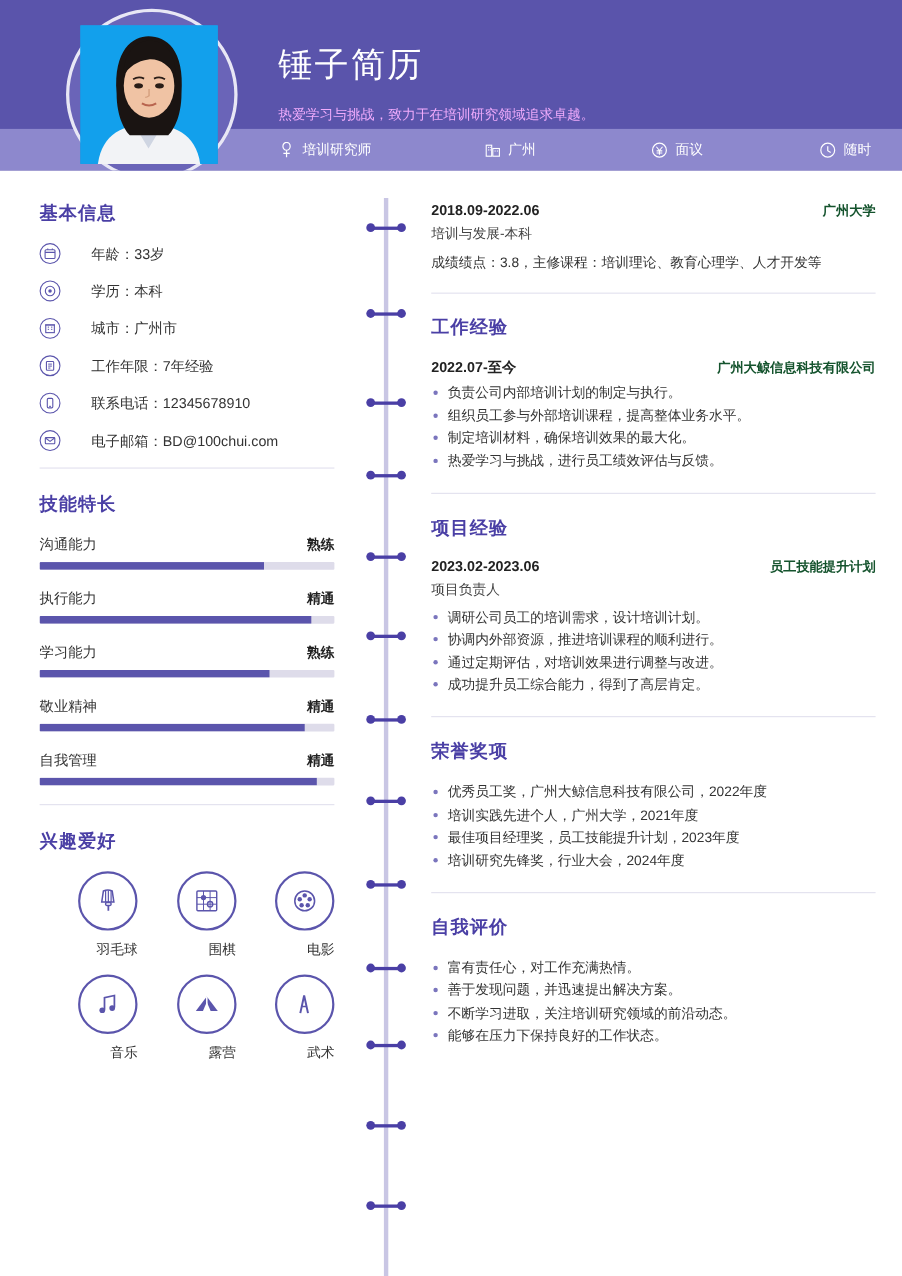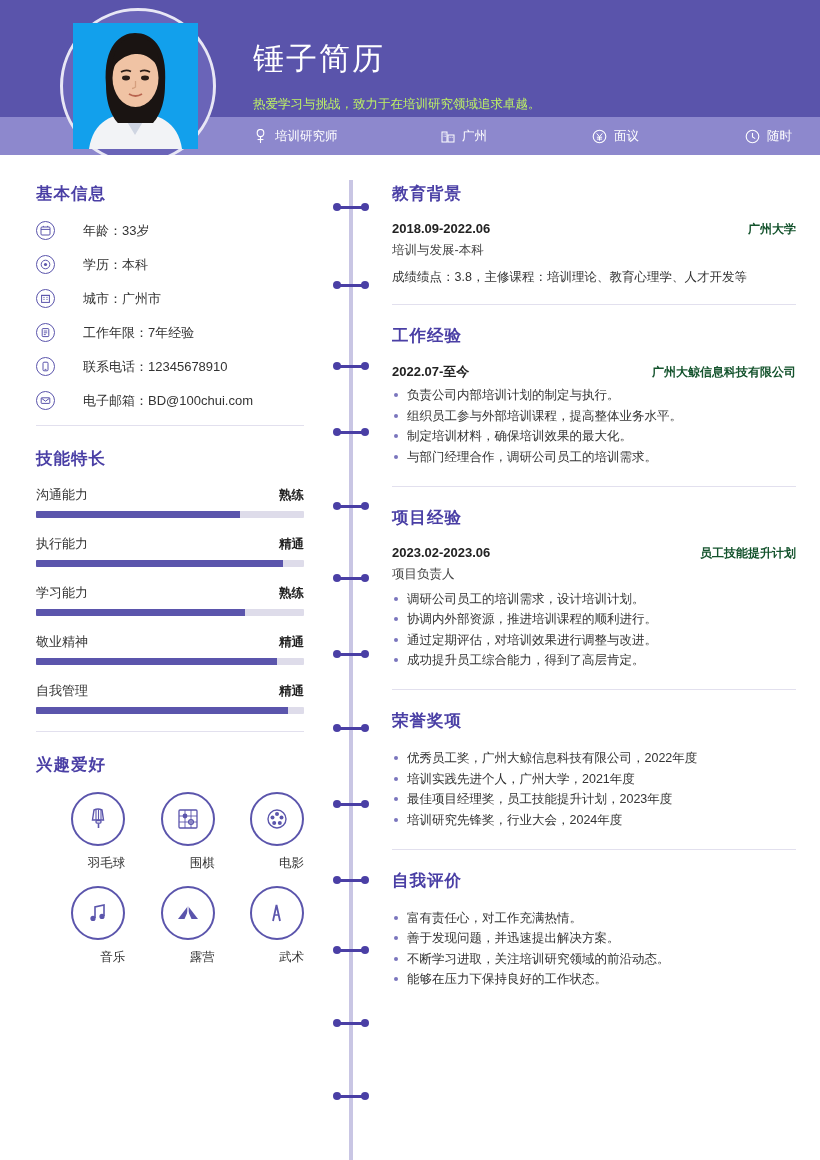--- a/index.html
+++ b/index.html
@@ -55,21 +55,21 @@
     z-index: 2;
   }
   .header-name {
     font-size: 31px;
     color: #ffffff;
     letter-spacing: 2px;
     margin-bottom: 16px;
   }
   .header-tagline {
     font-size: 12.5px;
-    color: #bef264;
+    color: #f0abfc;
   }
   .meta-item {
     display: flex;
     align-items: center;
     gap: 7px;
     color: #ffffff;
     font-size: 12.5px;
     position: absolute;
     justify-content: flex-end;
   }
@@ -544,41 +544,40 @@
             </svg>
         </div>
         <div class="hobby-label">武术</div>
       </div>
     </div>
   </div>
 
   <div class="right-col">
 
     <div class="rsec">
-      <div class="sec-title rt">教育背景</div>
       <div class="rsec-head">
         <span class="rs-date">2018.09-2022.06</span>
         <span class="rs-org">广州大学</span>
       </div>
       <div class="rs-sub">培训与发展-本科</div>
       <div class="rs-note">成绩绩点：3.8，主修课程：培训理论、教育心理学、人才开发等</div>
     </div>
     <div class="rdivider"></div>
 
     <div class="rsec">
       <div class="sec-title rt">工作经验</div>
       <div class="rsec-head">
         <span class="rs-date">2022.07-至今</span>
         <span class="rs-org">广州大鲸信息科技有限公司</span>
       </div>
       <ul class="bullets">
         <li>负责公司内部培训计划的制定与执行。</li>
         <li>组织员工参与外部培训课程，提高整体业务水平。</li>
         <li>制定培训材料，确保培训效果的最大化。</li>
-        <li>与部门经理合作，调研公司员工的培训需求。</li>
+        <li>热爱学习与挑战，进行员工绩效评估与反馈。</li>
       </ul>
     </div>
     <div class="rdivider"></div>
 
     <div class="rsec">
       <div class="sec-title rt">项目经验</div>
       <div class="rsec-head">
         <span class="rs-date">2023.02-2023.06</span>
         <span class="rs-org">员工技能提升计划</span>
       </div>

